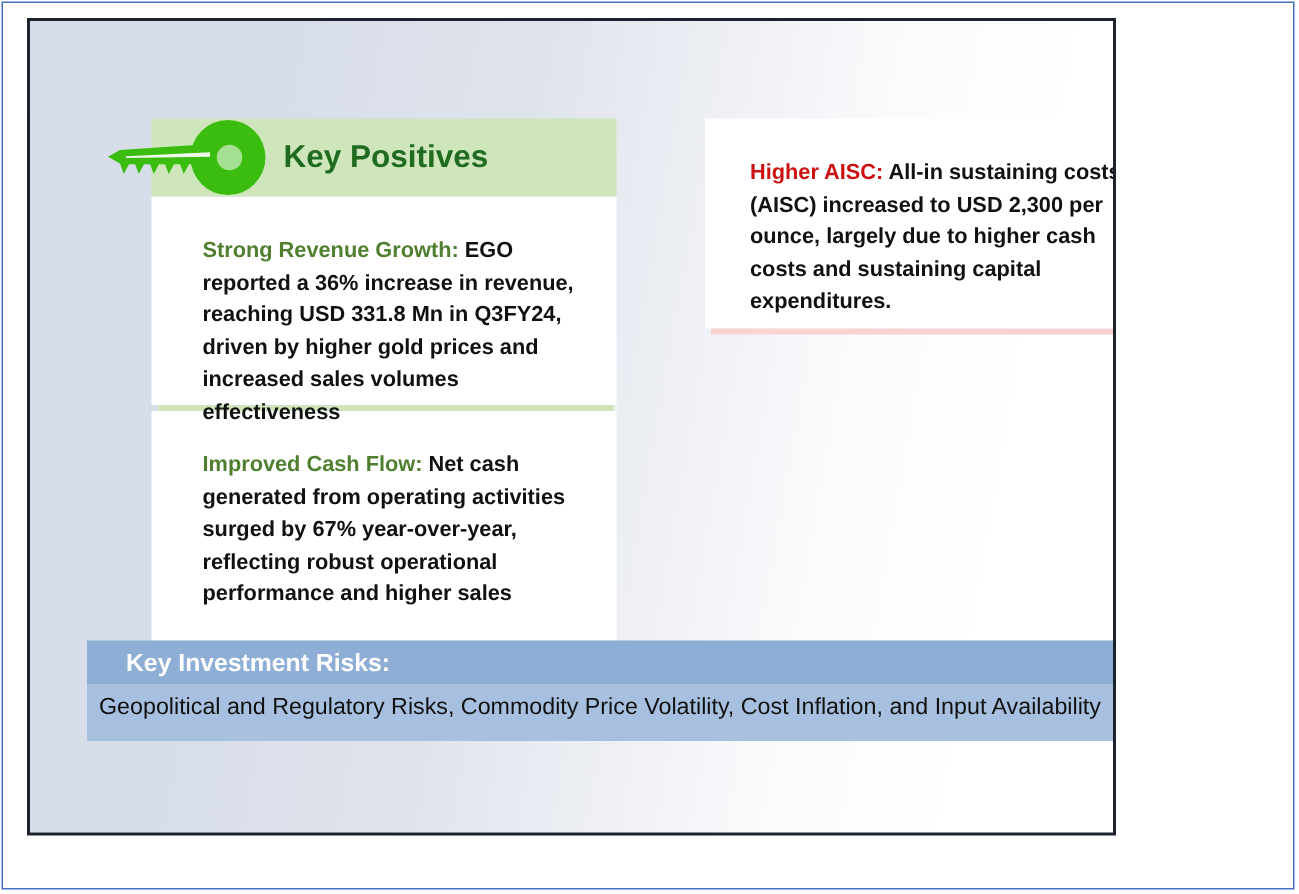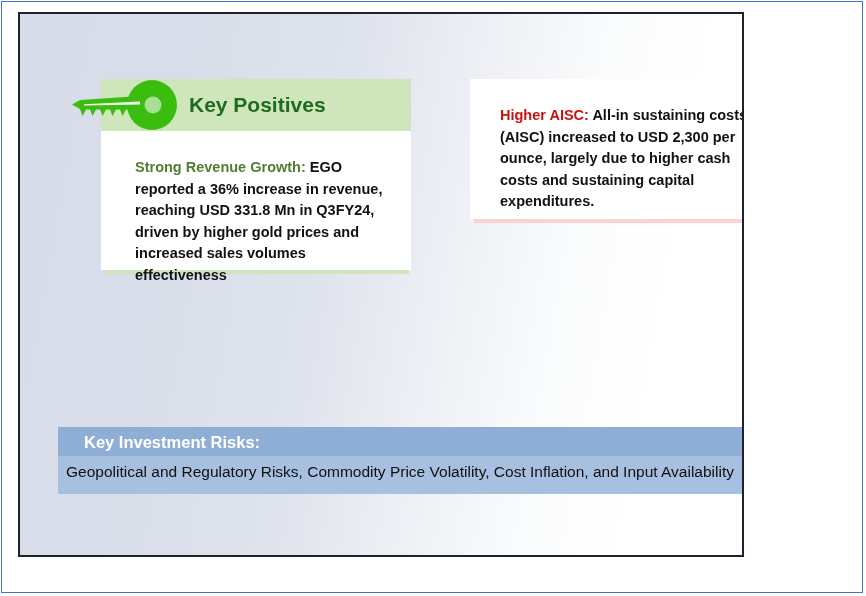--- a/index.html
+++ b/index.html
@@ -175,20 +175,23 @@
         </svg>
         <span class="section-title">Key Positives</span>
       </div>
 
       <div class="card pos-first">
         <p><span class="lead-pos">Strong Revenue Growth:</span><span class="body-text"> EGO reported a 36% increase in revenue, reaching USD 331.8 Mn in Q3FY24, driven by higher gold prices and increased sales volumes effectiveness</span></p>
       </div>
 
       <div class="divider"></div>
 
+      <div class="card pos-second">
+        <p><span class="lead-pos">Improved Cash Flow:</span><span class="body-text"> Net cash generated from operating activities surged by 67% year-over-year, reflecting robust operational performance and higher sales</span></p>
+      </div>
     </div>
 
     <div class="column right">
 
 
       <div class="card neg-first">
         <p><span class="lead-neg">Higher AISC:</span><span class="body-text"> All-in sustaining costs (AISC) increased to USD 2,300 per ounce, largely due to higher cash costs and sustaining capital expenditures.</span></p>
       </div>
 
       <div class="divider"></div>

